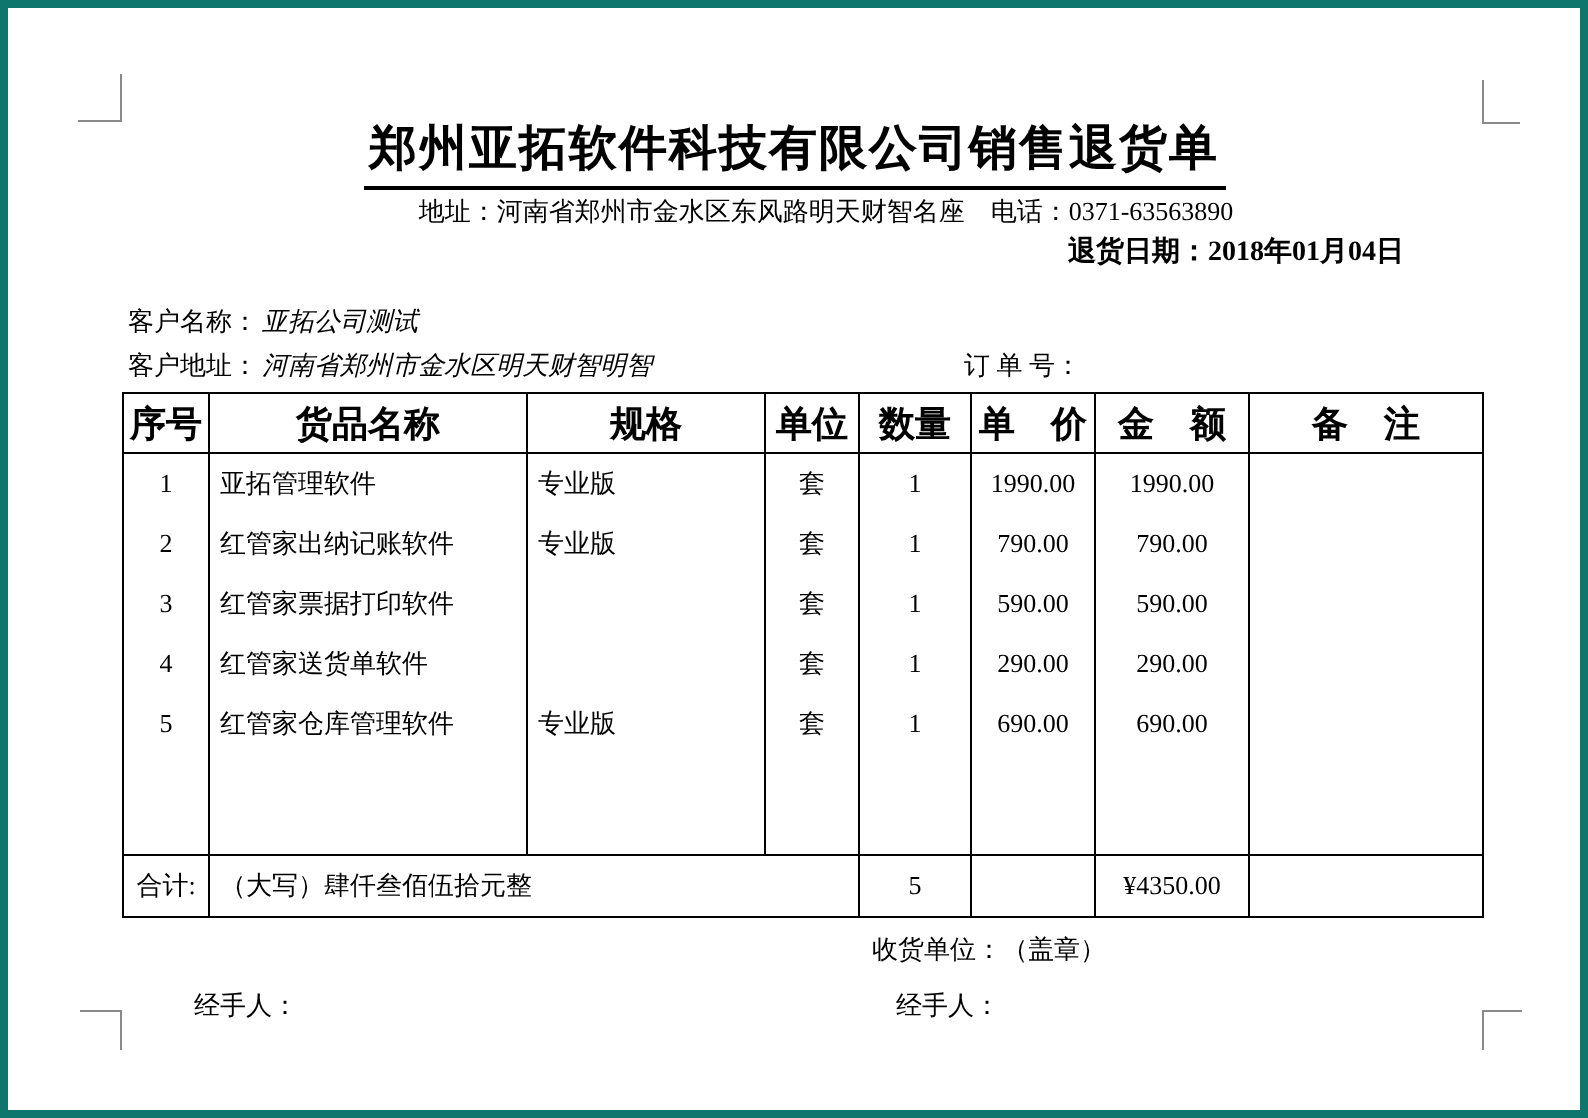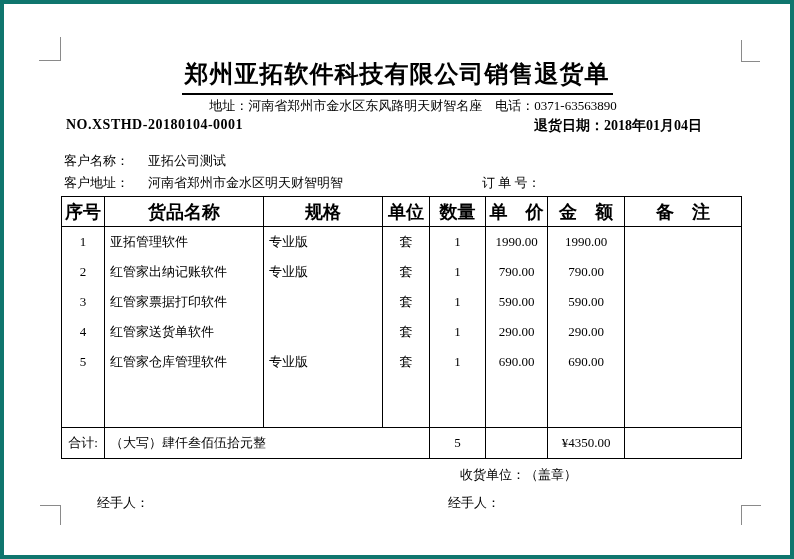--- a/index.html
+++ b/index.html
@@ -29,60 +29,59 @@
 
   .abs { position:absolute; white-space:nowrap; }
   .order-no   { left:62px;  top:113px; font-size:14px; font-weight:bold; letter-spacing:0.5px; }
   .return-date{ left:530px; top:113px; font-size:14px; font-weight:bold; }
 
   .cust { font-size:13px; }
   .cust-name    { left:60px;  top:148px; }
   .cust-contact { left:458px; top:148px; }
   .cust-addr    { left:60px;  top:170px; }
   .cust-order   { left:478px; top:170px; }
-  .gap-sm { margin-left:19px; }
+  .gap-sm { margin-left:2px;font-style:italic; }
   .gap-md { margin-left:15px; }
 
   table.items-table {
     position:absolute; left:57px; top:192px; width:680px;
     border-collapse:collapse; table-layout:fixed; border:1px solid #000;
   }
   .items-table th, .items-table td {
     border-left:1px solid #000; border-right:1px solid #000;
     font-size:13px; text-align:center; vertical-align:middle;
     overflow:hidden; white-space:nowrap;
   }
   .items-table thead th { border:1px solid #000; height:30px; font-size:18px; font-weight:bold; }
   .items-table tbody.items td { height:30px; }
   .items-table tr.filler td { height:51px; }
   .items-table tbody.total td { border:1px solid #000; height:31px; }
   .items-table .al { text-align:left; padding-left:5px; }
 
   .foot { font-size:13px; }
   .f-sender   { left:78px;  top:462px; }
-  .f-receiver { left:432px; top:462px;margin-left:24px; }
+  .f-receiver { left:432px; top:462px; }
   .f-sagent   { left:93px;  top:490px; }
   .f-ragent   { left:444px; top:490px; }
 </style>
 </head>
 <body>
 
 <div class="page">
 
   <div class="mark tl"></div>
   <div class="mark tr"></div>
   <div class="mark bl"></div>
   <div class="mark br"></div>
 
   <div class="title-wrap">
     <span class="title">郑州亚拓软件科技有限公司销售退货单</span>
   </div>
   <div class="subtitle">地址：河南省郑州市金水区东风路明天财智名座　电话：0371-63563890</div>
 
-  <span class="abs order-no">NO.XSTHD-20180104-0001</span>
   <span class="abs return-date"><span>退货日期：</span><span>2018年01月04日</span></span>
 
   <span class="abs cust cust-name"><span>客户名称：</span><span class="gap-sm">亚拓公司测试</span></span>
   <span class="abs cust cust-addr"><span>客户地址：</span><span class="gap-sm">河南省郑州市金水区明天财智明智</span></span>
   <span class="abs cust cust-order"><span>订 单 号：</span><span class="gap-sm"></span></span>
 
   <table class="items-table">
     <colgroup>
       <col style="width:43px">
         <col style="width:159px">

